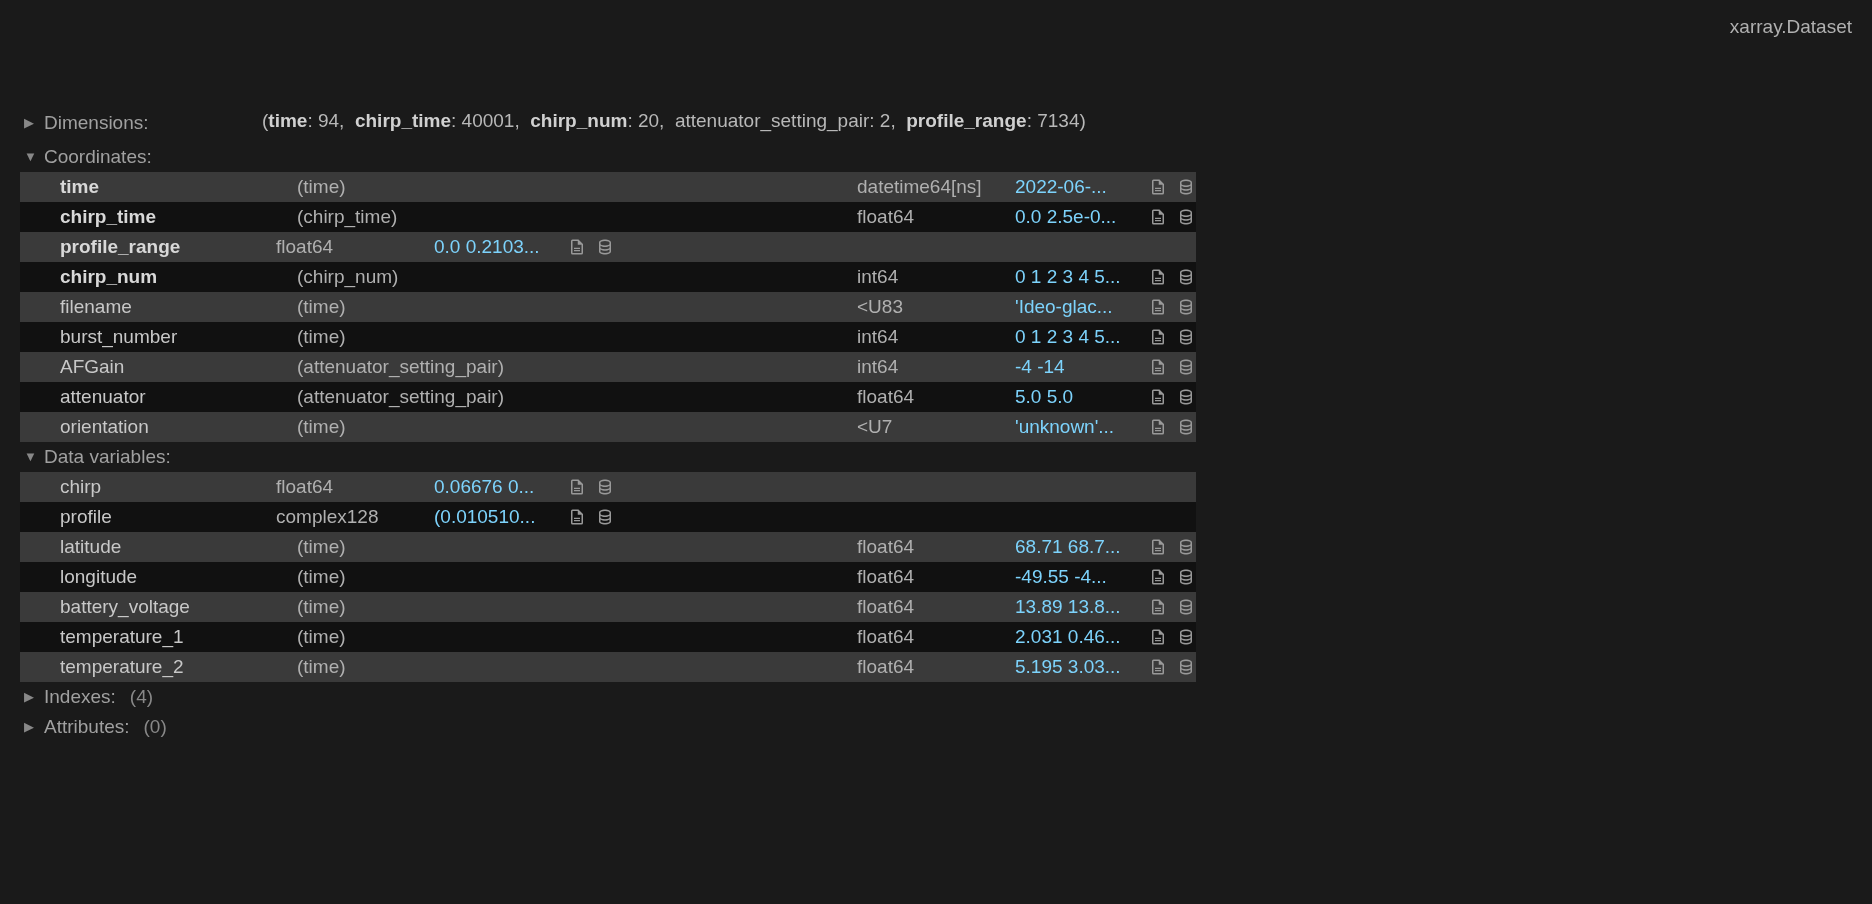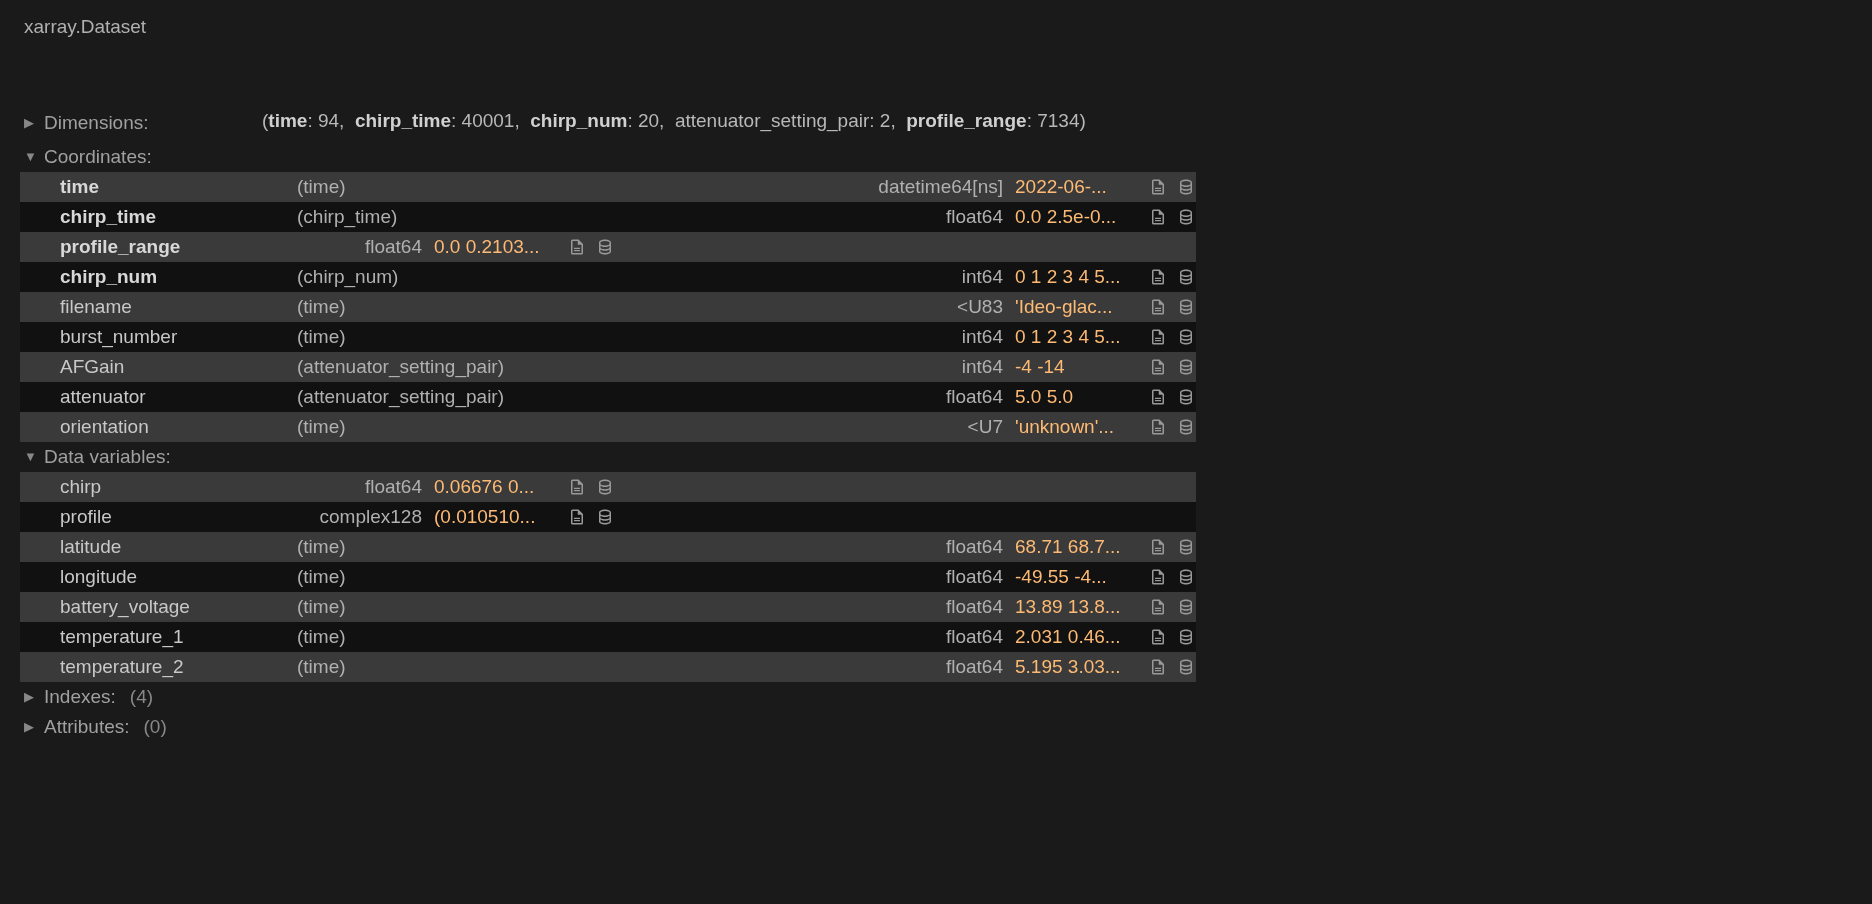--- a/index.html
+++ b/index.html
@@ -11,20 +11,21 @@
     padding: 16px 20px;
     width: 1872px;
     height: 904px;
     overflow: hidden;
   }
   .dataset-title {
     color: #b0b0b0;
     font-size: 19px;
     margin-bottom: 24px;
     padding-left: 4px;
+    text-align: right;
   }
   .section-header {
     display: flex;
     align-items: center;
     gap: 6px;
     padding: 4px 0 4px 4px;
     color: #a0a0a0;
     cursor: pointer;
   }
   .section-header .label { font-weight: 400; }
@@ -74,28 +75,28 @@
   .col-dims {
     width: 560px;
     color: #b0b0b0;
     white-space: nowrap;
     overflow: hidden;
     text-overflow: ellipsis;
     margin-left: 21px;
   }
   .col-dtype {
     width: 158px;
-    text-align: right;
+    text-align: left;
     color: #b0b0b0;
     padding-right: 12px;
     white-space: nowrap;
   }
   .col-preview {
     width: 128px;
-    color: #fdba74;
+    color: #7dd3fc;
     white-space: nowrap;
     overflow: hidden;
     text-overflow: ellipsis;
     padding-right: 6px;
   }
   .col-icons {
     display: flex;
     gap: 10px;
     align-items: center;
     padding-left: 6px;

